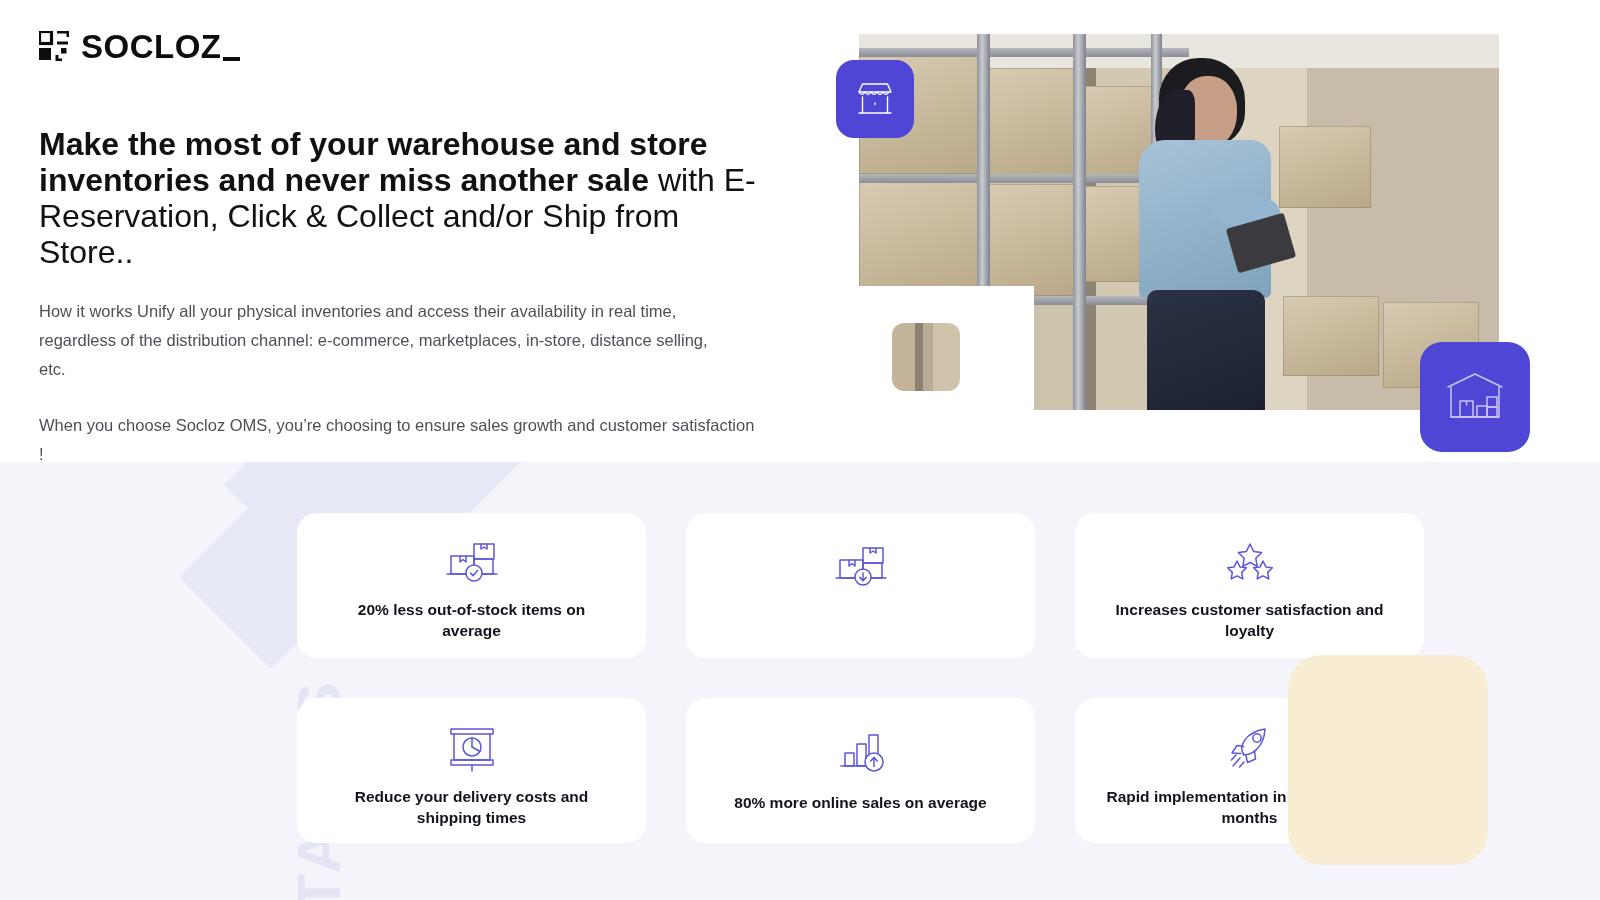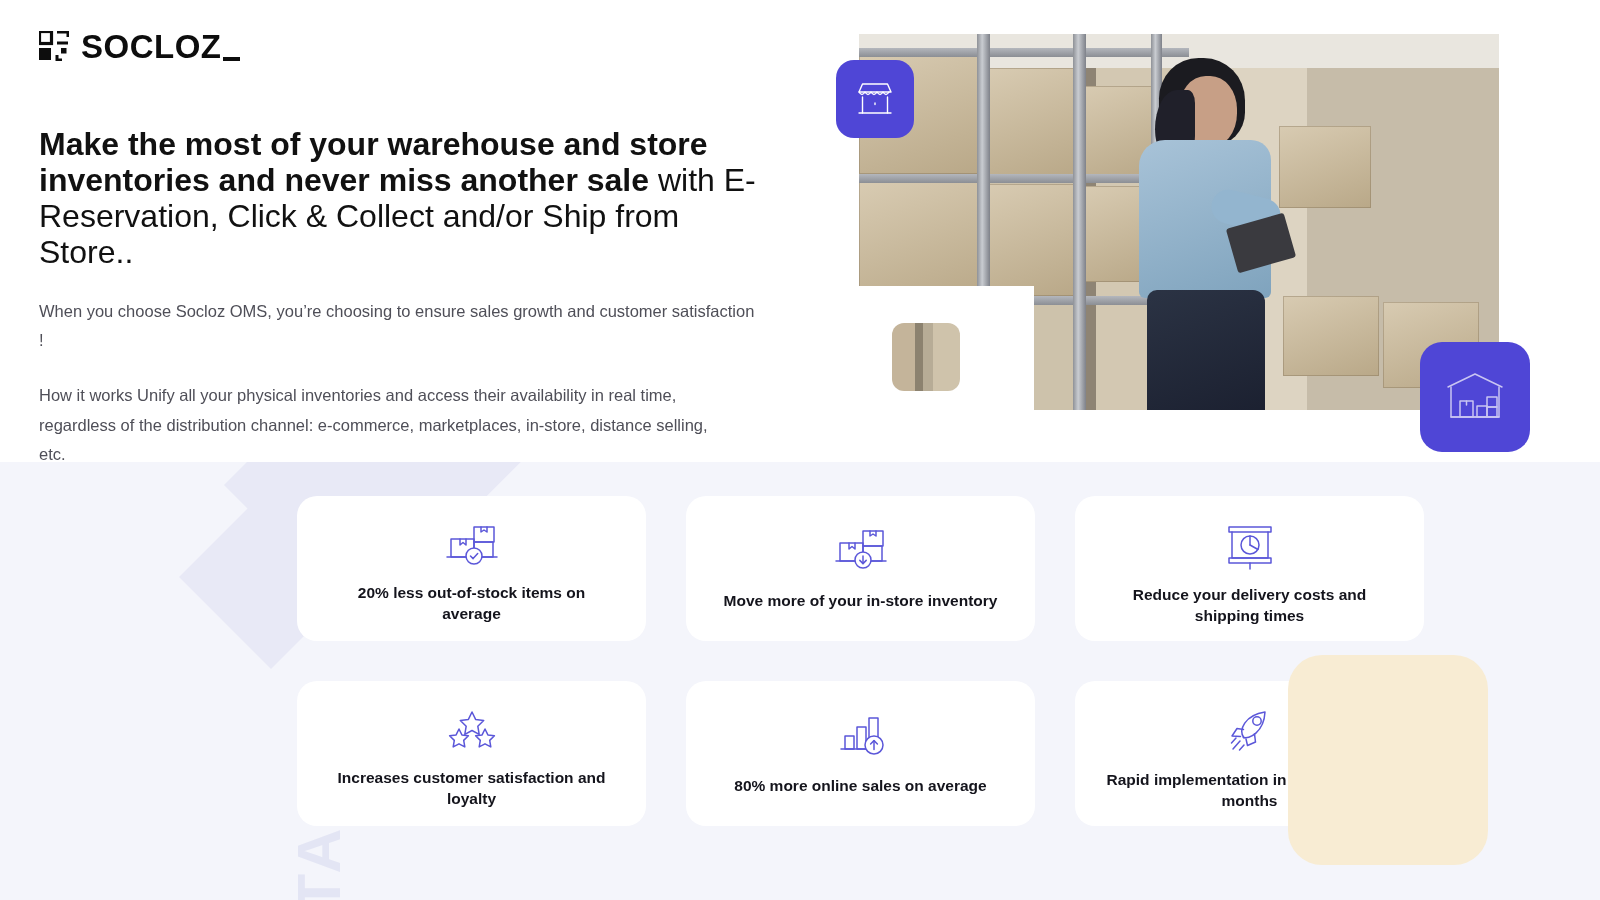--- a/index.html
+++ b/index.html
@@ -297,21 +297,21 @@
     letter-spacing: 5px;
     color: #e3e5f4;
     white-space: nowrap;
     user-select: none;
   }
 
   
   .cards {
     position: absolute;
     left: 297px;
-    top: 34px;
+    top: 51px;
     width: 1127px;
     display: grid;
     grid-template-columns: repeat(3, 349px);
     grid-template-rows: 145px 145px;
     column-gap: 40px;
     row-gap: 40px;
   }
   .card {
     background: #ffffff;
     border-radius: 20px;
@@ -358,22 +358,22 @@
             <path d="M18 24 V29 H23" fill="none" stroke="#0d0d0d" stroke-width="3"></path>
           </svg>
         </span>
         <span class="logo-word">SOCLOZ</span>
       </div>
 
       <h1 class="headline">
         <span class="hl-strong">Make the most of your  warehouse and store inventories and never miss another sale</span><span> with E-Reservation, Click &amp; Collect and/or Ship from Store..</span>
       </h1>
 
+      <p class="hero-para">How it works Unify all your physical inventories and access their availability in real time, regardless of the distribution channel: e-commerce, marketplaces, in-store, distance selling, etc.</p>
       <p class="hero-para second">When you choose Socloz OMS, you’re choosing to ensure sales growth and customer satisfaction !</p>
-      <p class="hero-para">How it works Unify all your physical inventories and access their availability in real time, regardless of the distribution channel: e-commerce, marketplaces, in-store, distance selling, etc.</p>
     </div>
 
     <div class="hero-visual">
 
       <div class="hero-photo">
         <div class="photo-canvas"></div>
 
         <div class="ph-box" style="left:0px;  top:20px;  width:120px; height:120px;"></div>
         <div class="ph-box" style="left:0px;  top:148px; width:120px; height:118px;"></div>
         <div class="ph-box" style="left:128px;top:34px;  width:88px;  height:108px;"></div>
@@ -466,51 +466,50 @@
             <path d="M37 5 v5 l3-2 3 2 V5"></path>
             <rect x="7" y="17" width="23" height="18"></rect>
             <path d="M16 17 v6 l3-2.5 3 2.5 v-6"></path>
             <rect x="30" y="20" width="19" height="15"></rect>
             <path d="M3 35 H53"></path>
             <circle cx="30" cy="34" r="8" fill="#ffffff"></circle>
             <path d="M30 30 v7.5"></path>
             <path d="M26.8 34.4 L30 37.6 L33.2 34.4"></path>
           </svg>
         </span>
-        <span class="card-text">Move more of your  in-store inventory</span>
+      </div>
+
+      <div class="card">
+        <span class="card-icon">
+          <svg width="54" height="46" viewBox="0 0 54 46" fill="none" stroke="#5b57d9" stroke-width="1.5" stroke-linecap="round" stroke-linejoin="round" aria-hidden="true">
+            <path d="M27 5 l3.6 7.4 8.1 1.1 -5.9 5.7 1.4 8.1 -7.2 -3.8 -7.2 3.8 1.4 -8.1 -5.9 -5.7 8.1 -1.1 Z"></path>
+            <path d="M14 22 l2.9 5.9 6.5 0.9 -4.7 4.6 1.1 6.5 -5.8 -3.1 -5.8 3.1 1.1 -6.5 -4.7 -4.6 6.5 -0.9 Z"></path>
+            <path d="M40 22 l2.9 5.9 6.5 0.9 -4.7 4.6 1.1 6.5 -5.8 -3.1 -5.8 3.1 1.1 -6.5 -4.7 -4.6 6.5 -0.9 Z"></path>
+          </svg>
+        </span>
+        <span class="card-text">Increases customer  satisfaction and loyalty</span>
       </div>
 
       <div class="card">
         <span class="card-icon">
           <svg width="52" height="48" viewBox="0 0 52 48" fill="none" stroke="#5b57d9" stroke-width="1.5" stroke-linecap="round" stroke-linejoin="round" aria-hidden="true">
             <rect x="5" y="5" width="42" height="5"></rect>
             <path d="M8 10 V36 H44 V10"></path>
             <rect x="5" y="36" width="42" height="5"></rect>
             <path d="M26 41 v6"></path>
             <circle cx="26" cy="23" r="9"></circle>
             <path d="M26 23 V14"></path>
             <path d="M26 23 L34 27.5"></path>
           </svg>
         </span>
         <span class="card-text">Reduce your delivery costs and shipping times</span>
       </div>
 
       <div class="card">
         <span class="card-icon">
-          <svg width="54" height="46" viewBox="0 0 54 46" fill="none" stroke="#5b57d9" stroke-width="1.5" stroke-linecap="round" stroke-linejoin="round" aria-hidden="true">
-            <path d="M27 5 l3.6 7.4 8.1 1.1 -5.9 5.7 1.4 8.1 -7.2 -3.8 -7.2 3.8 1.4 -8.1 -5.9 -5.7 8.1 -1.1 Z"></path>
-            <path d="M14 22 l2.9 5.9 6.5 0.9 -4.7 4.6 1.1 6.5 -5.8 -3.1 -5.8 3.1 1.1 -6.5 -4.7 -4.6 6.5 -0.9 Z"></path>
-            <path d="M40 22 l2.9 5.9 6.5 0.9 -4.7 4.6 1.1 6.5 -5.8 -3.1 -5.8 3.1 1.1 -6.5 -4.7 -4.6 6.5 -0.9 Z"></path>
-          </svg>
-        </span>
-        <span class="card-text">Increases customer  satisfaction and loyalty</span>
-      </div>
-
-      <div class="card">
-        <span class="card-icon">
           <svg width="52" height="46" viewBox="0 0 52 46" fill="none" stroke="#5b57d9" stroke-width="1.5" stroke-linecap="round" stroke-linejoin="round" aria-hidden="true">
             <path d="M6 38 H46"></path>
             <rect x="10" y="25" width="9" height="13"></rect>
             <rect x="22" y="16" width="9" height="22"></rect>
             <rect x="34" y="7" width="9" height="31"></rect>
             <circle cx="39" cy="34" r="9" fill="#ffffff"></circle>
             <path d="M39 38.5 V29.8"></path>
             <path d="M35.6 33 L39 29.6 L42.4 33"></path>
           </svg>
         </span>

